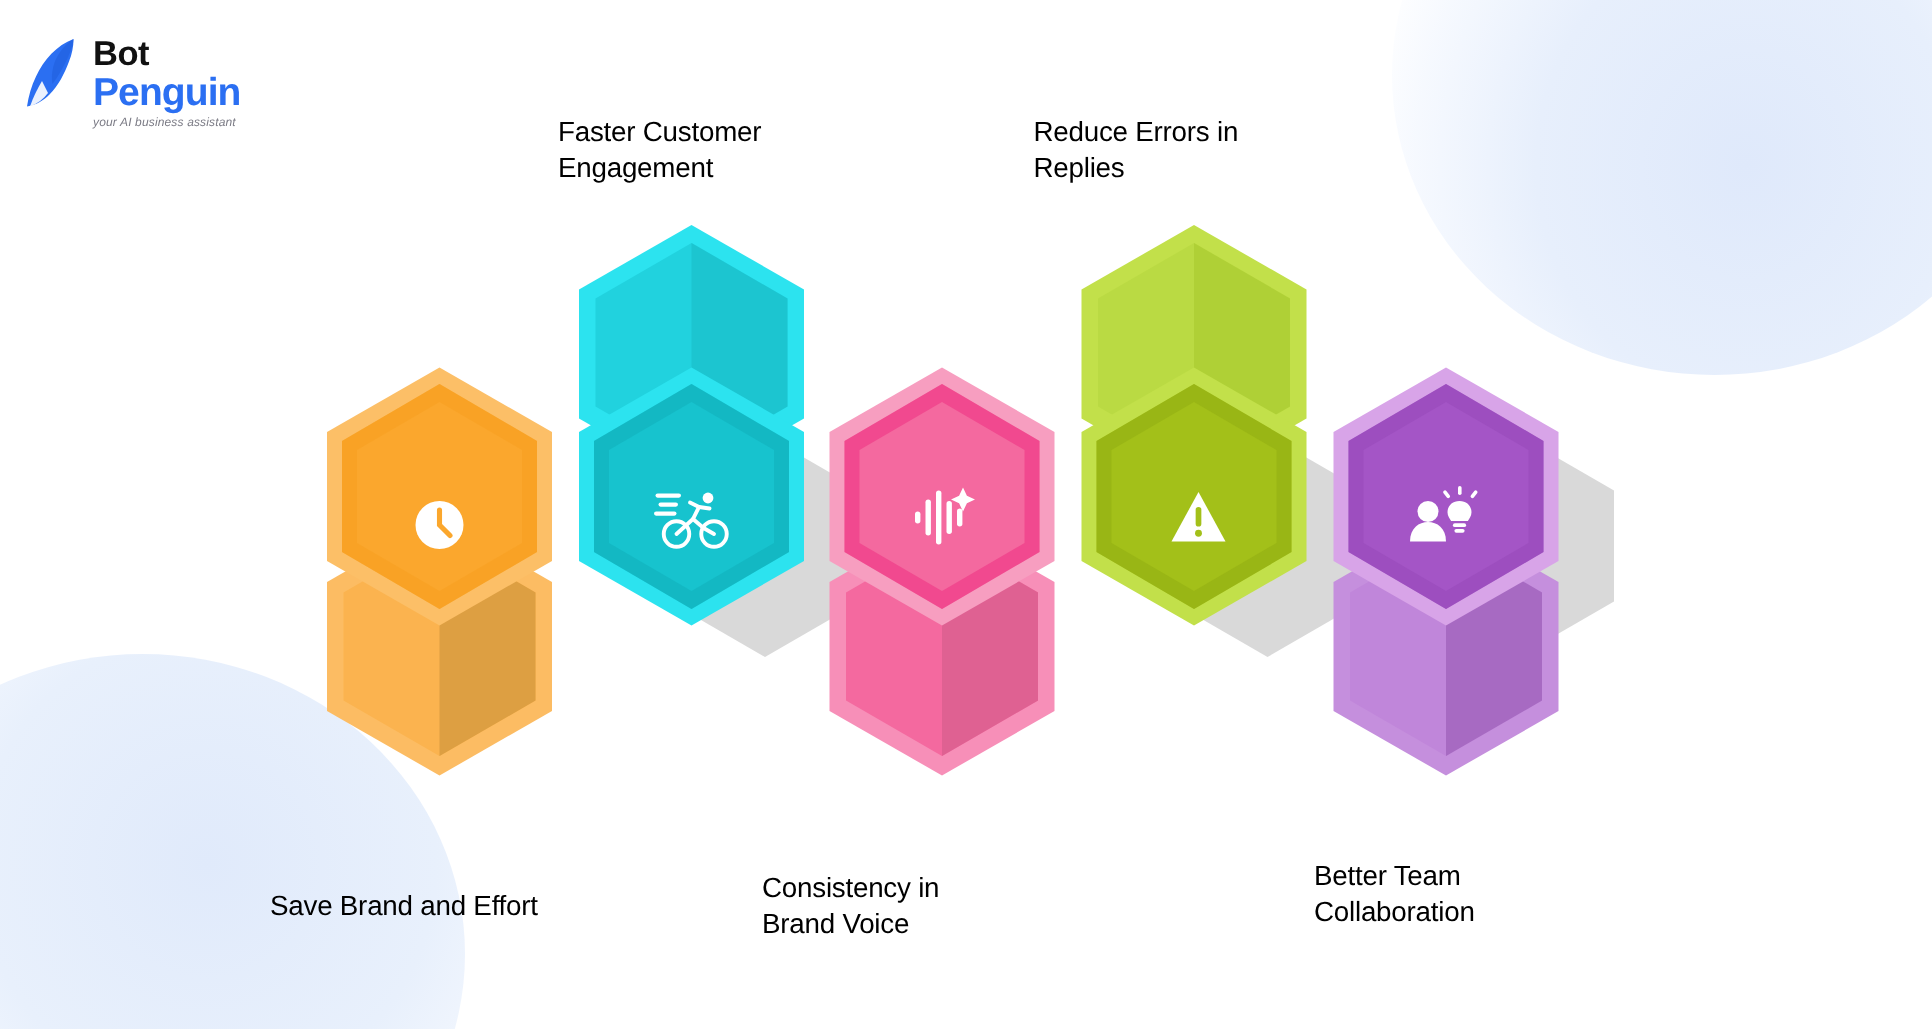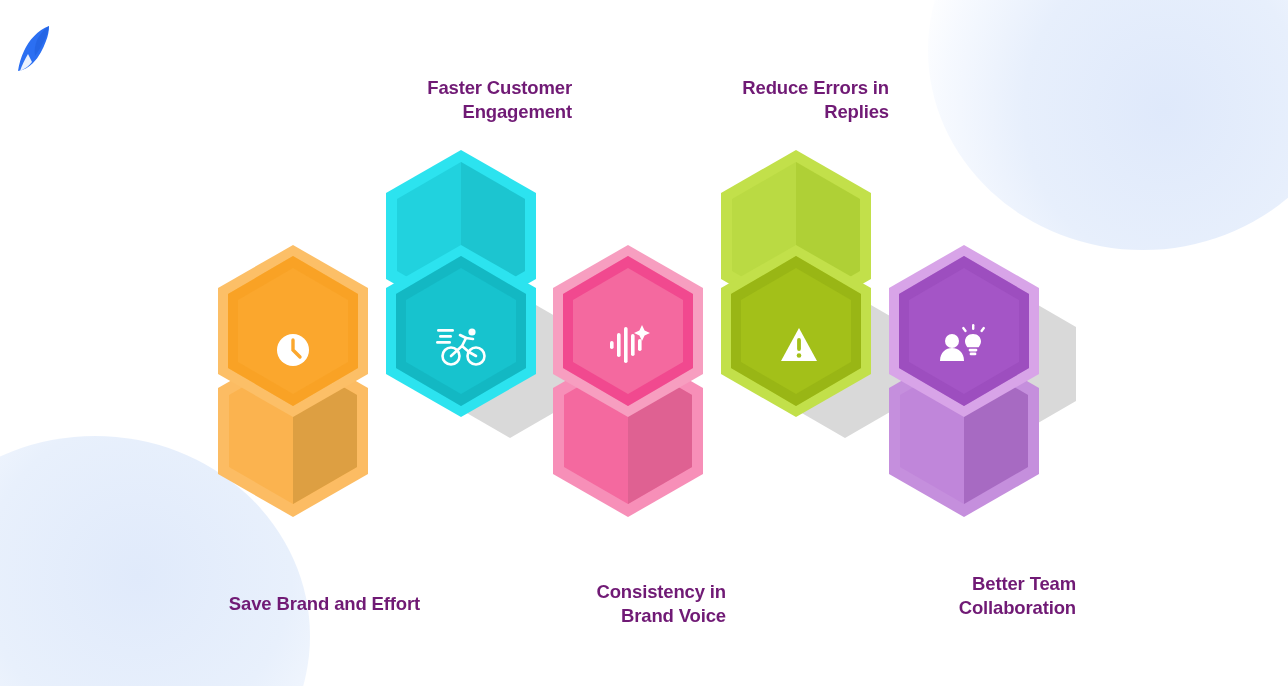--- a/index.html
+++ b/index.html
@@ -54,46 +54,51 @@
   
   .stage {
     position:absolute;
     left:0; top:0; width:1288px; height:686px;
   }
   .hex-svg { position:absolute; left:0; top:0; }
 
   
   .caption {
     position:absolute;
-    text-align:right;
+    text-align:left;
     font-size:18.5px;
-    font-weight:bold;
-    color:#701a75;
+    font-weight:normal;
+    color:#000000;
     line-height:1.32;
     letter-spacing:-0.15px;
     white-space:pre-line;
   }
   .cap-save  { left:180px;  top:592px; width:240px; }
   .cap-fast  { left:372px;  top:76px;  width:200px; }
-  .cap-cons  { left:526px;  top:580px; width:200px; }
+  .cap-cons  { left:508px;  top:580px; width:200px; }
   .cap-err   { left:689px;  top:76px;  width:200px; }
   .cap-team  { left:876px;  top:572px; width:200px; }
 </style>
 </head>
 <body>
 
 <div class="bg-glow tr"></div>
 <div class="bg-glow bl"></div>
 
 <div class="logo">
   <svg class="logo-mark" viewBox="0 0 40 52">
     <path d="M33 2 C22 6 13 16 8 27 C5 33 3 40 2 47 C8 46 13 43 17 39 C23 33 27 25 30 17 C32 12 33 7 33 2 Z" fill="#2b6ff2"></path>
     <path d="M33 2 C28 5 24 10 21 16 C19 21 18 27 19 32 C23 27 26 21 29 15 C31 10 33 6 33 2 Z" fill="#1f5ddb" opacity="0.55"></path>
     <path d="M12 30 C9 35 6 41 4 47 C9 45 13 42 16 38 Z" fill="#ffffff" opacity="0.9"></path>
   </svg>
+  <div class="logo-text">
+    <div class="logo-bot">Bot</div>
+    <div class="logo-penguin">Penguin</div>
+    <div class="logo-tag">your AI business assistant</div>
+  </div>
 </div>
 
 <div class="stage">
 <svg class="hex-svg" width="1288" height="686" viewBox="0 0 1288 686">
   <defs>
 
     <g id="hexdef"></g>
   </defs>
 
   <g>

